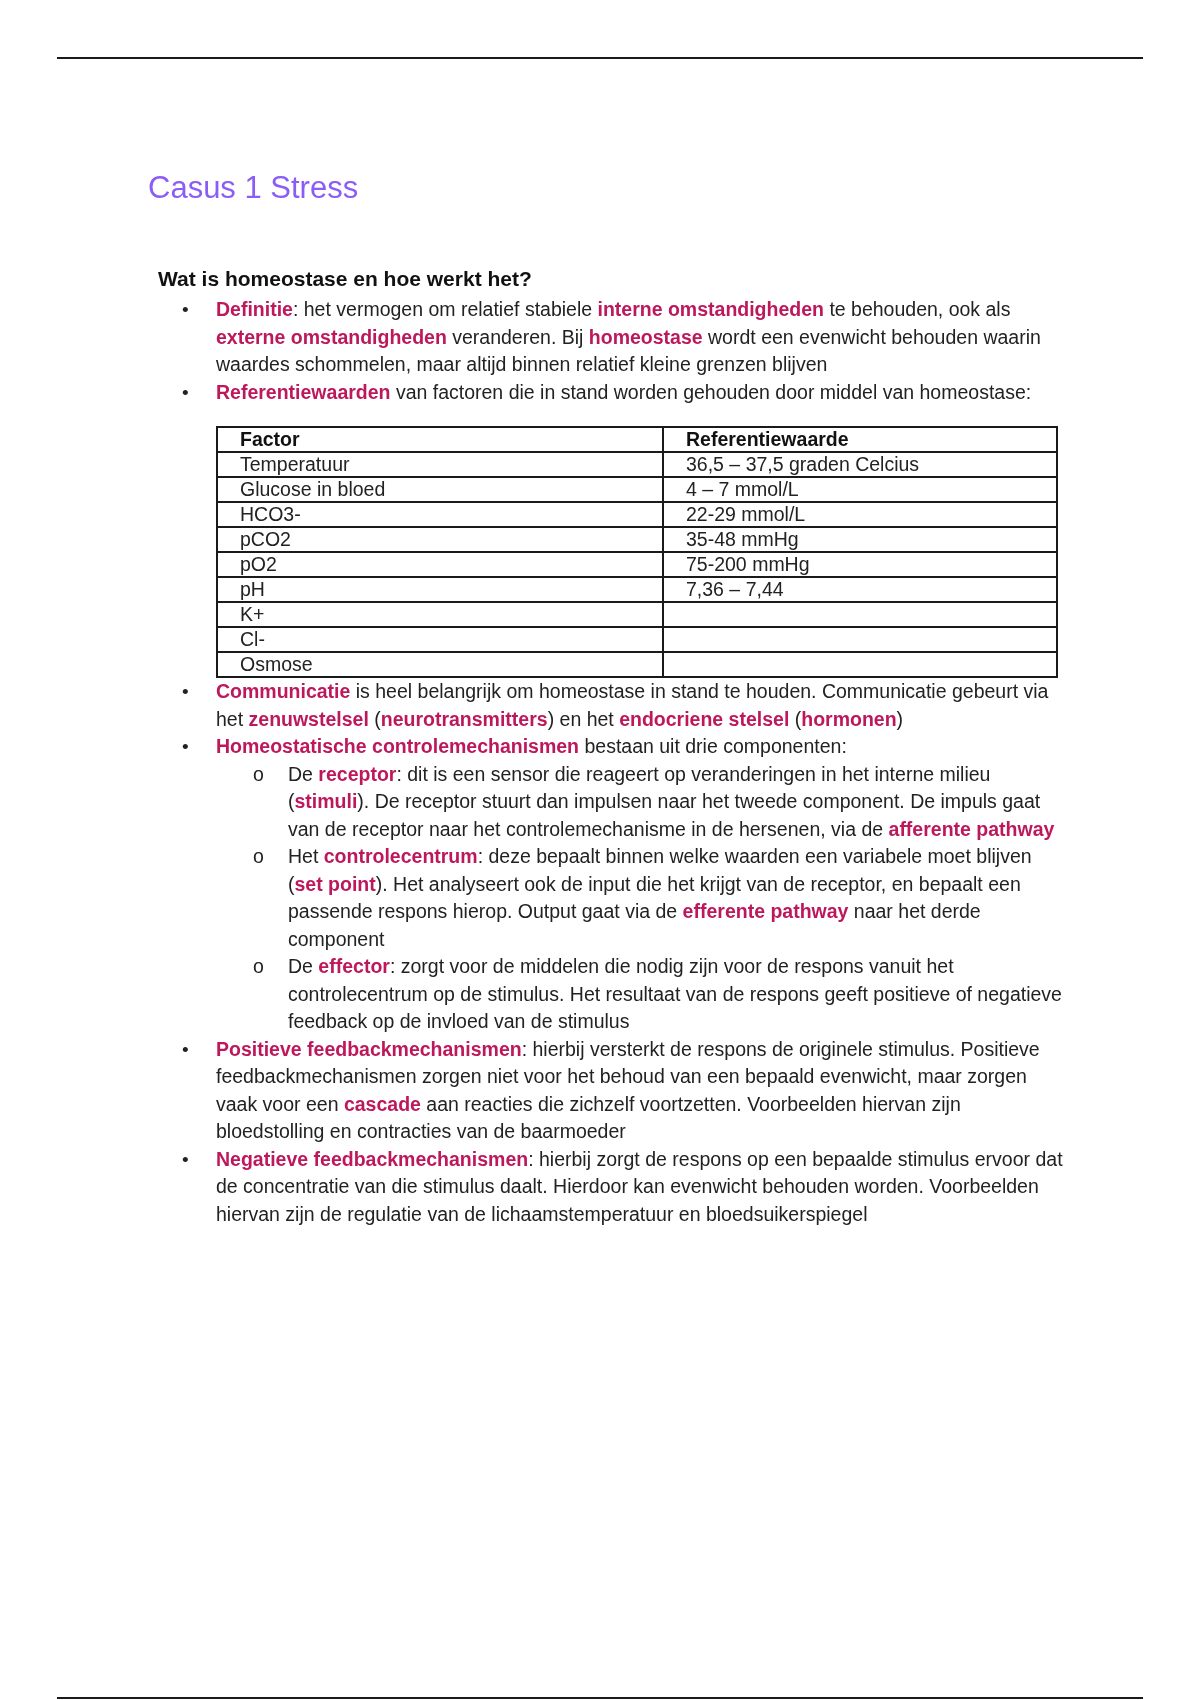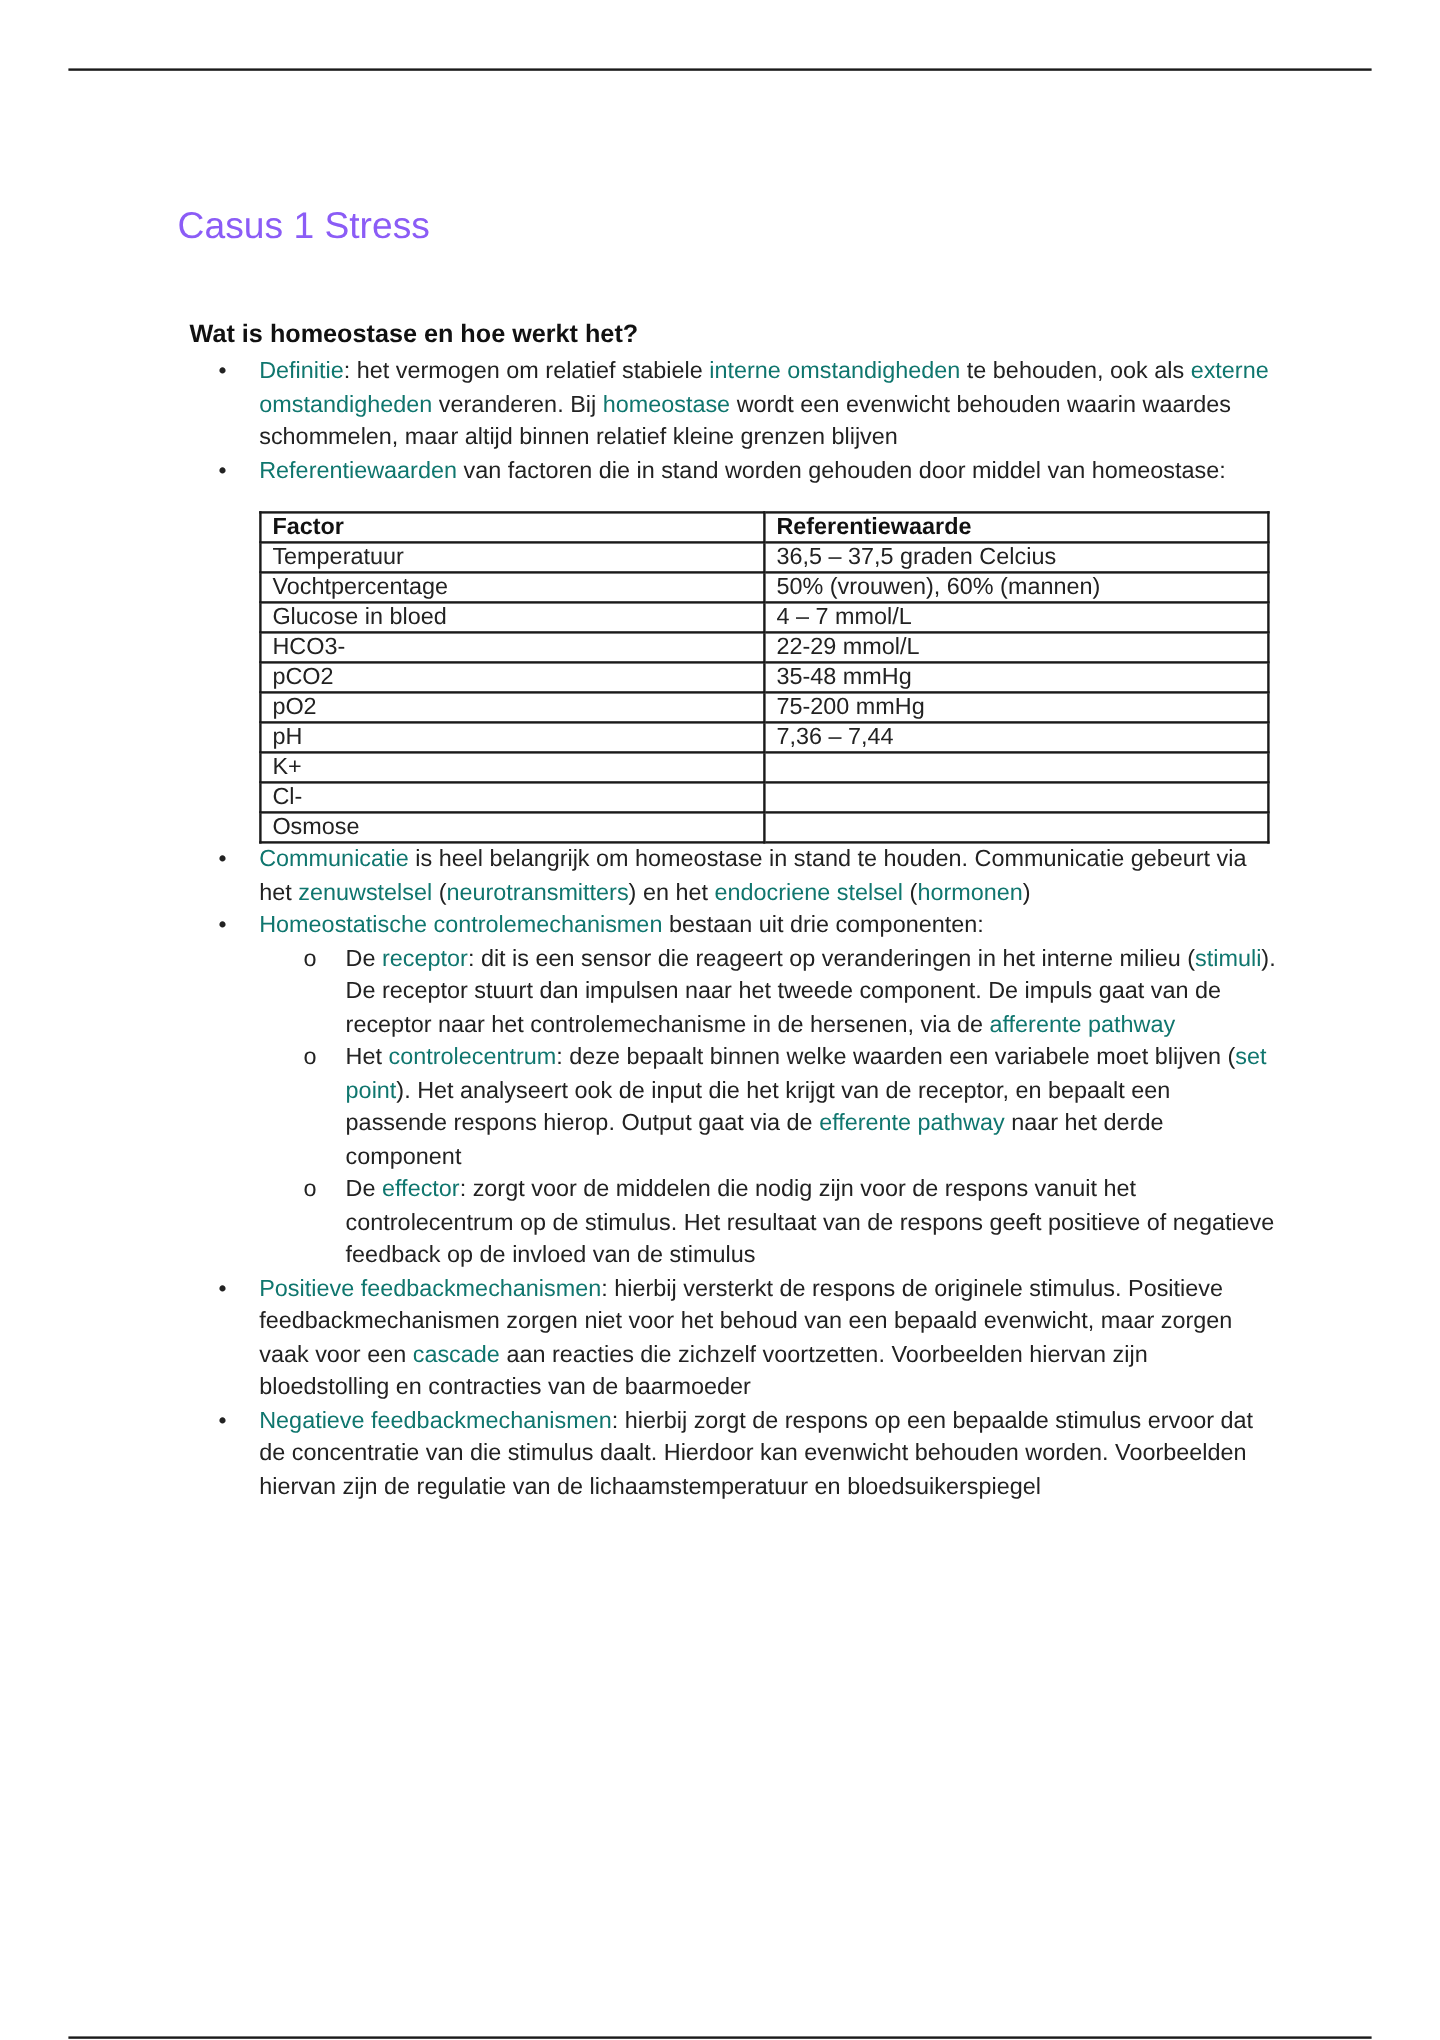--- a/index.html
+++ b/index.html
@@ -66,21 +66,21 @@
     .body-list > li {
       position: relative;
       padding-left: 72px;
     }
     .bullet {
       position: absolute;
       left: 38px;
       top: 0;
       font-size: 19px;
     }
-    b { font-weight: normal; color: #0f766e; margin-top: 36px; }
+    b { font-weight: bold; color: #be185d; margin-top: 36px; }
 
     .sub-list {
       list-style: none;
       margin: 0;
       padding: 0;
     }
     .sub-list > li {
       position: relative;
       padding-left: 72px;
     }
@@ -92,21 +92,21 @@
 
     table.ref-table {
       border-collapse: collapse;
       width: 842px;
       margin: 20px 0 0 0;
       font-size: 19.5px;
       line-height: 23px;
     }
     table.ref-table td, table.ref-table th {
       border: 2px solid #1a1a1a;
-      padding: 0 9px;
+      padding: 0 22px;
       text-align: left;
       height: 23px;
       color: #222;
       font-weight: normal;
     }
     table.ref-table th {
       font-weight: bold;
       color: #111;
     }
     table.ref-table td.c1, table.ref-table th.c1 { width: 400px; }
@@ -132,24 +132,20 @@
         <thead>
           <tr>
             <th class="c1">Factor</th>
             <th>Referentiewaarde</th>
           </tr>
         </thead>
         <tbody id="ref-tbody">
             <tr>
               <td class="c1">Temperatuur</td>
               <td>36,5 – 37,5 graden Celcius</td>
-            </tr>
-            <tr>
-              <td class="c1">Vochtpercentage</td>
-              <td>50% (vrouwen), 60% (mannen)</td>
             </tr>
             <tr>
               <td class="c1">Glucose in bloed</td>
               <td>4 – 7 mmol/L</td>
             </tr>
             <tr>
               <td class="c1">HCO3-</td>
               <td>22-29 mmol/L</td>
             </tr>
             <tr>

